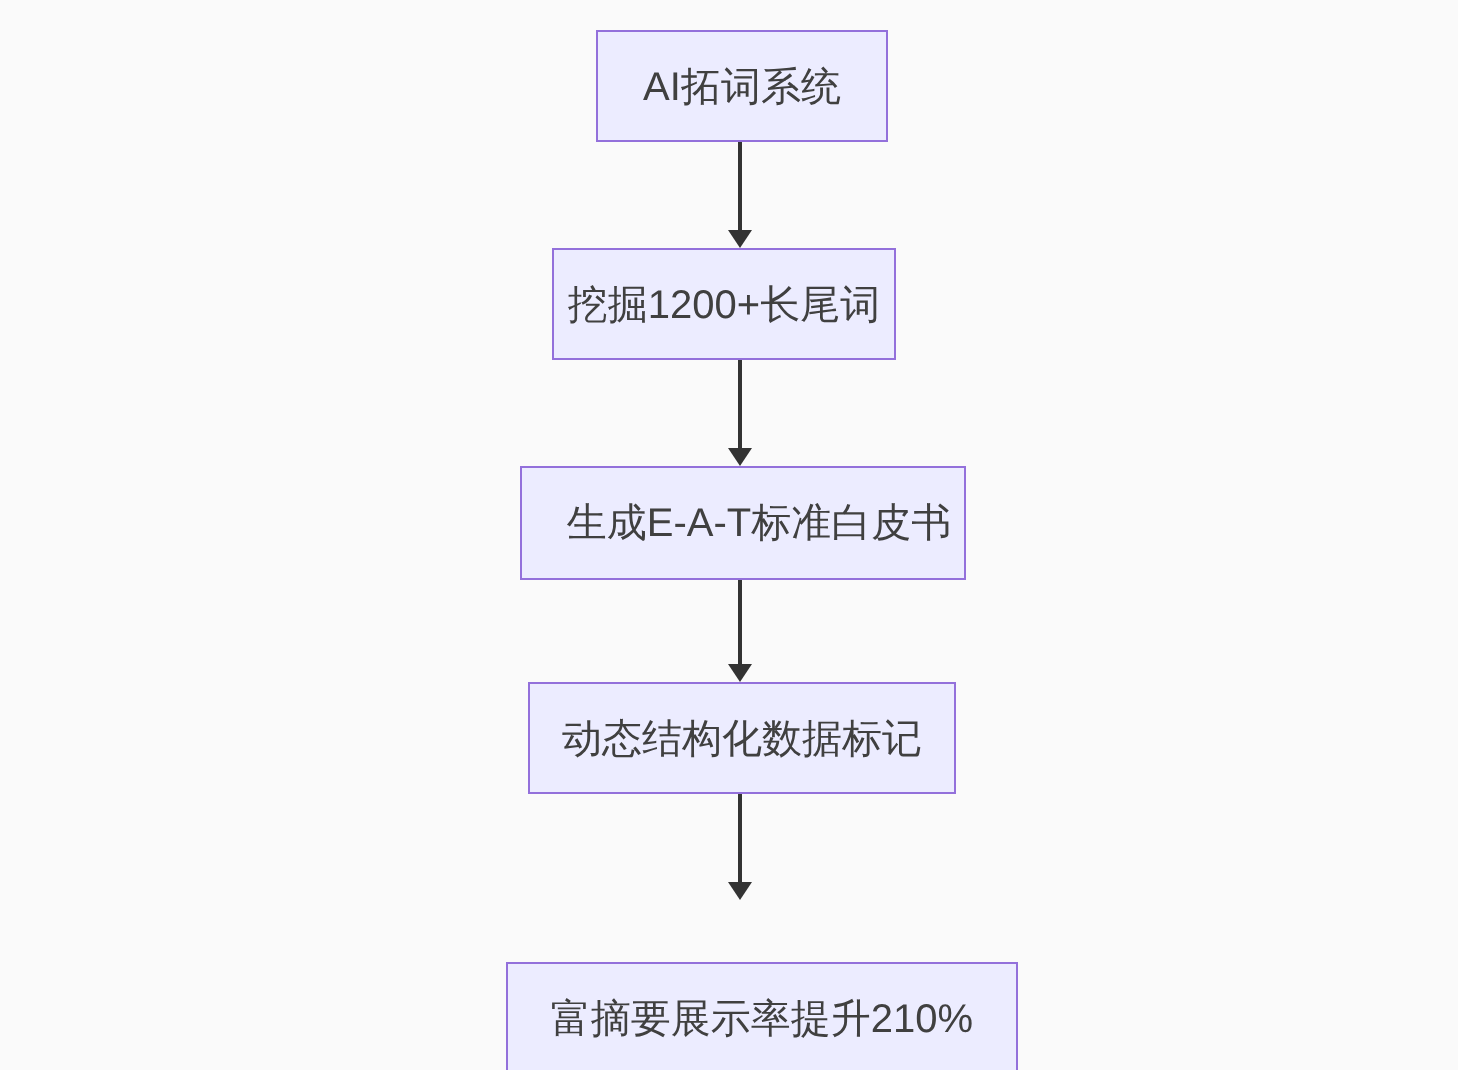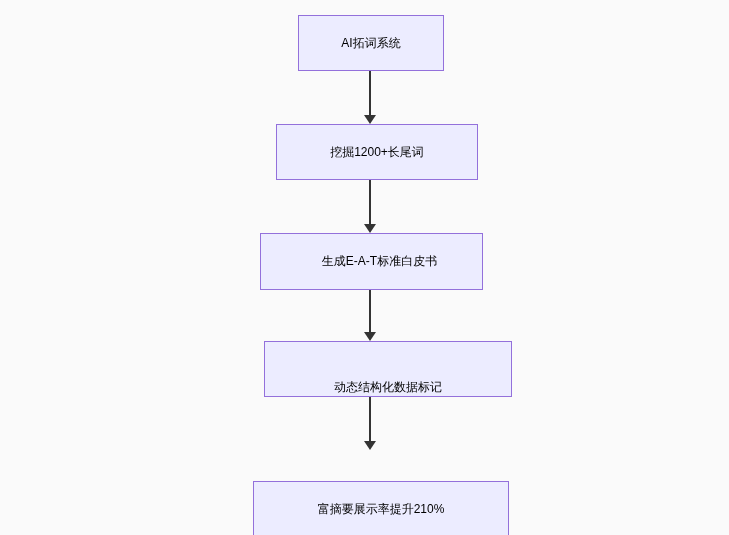--- a/index.html
+++ b/index.html
@@ -19,29 +19,29 @@
     height: 535px;
   }
   .node {
     position: absolute;
     box-sizing: border-box;
     background: #ECECFF;
     border: 1px solid #9370DB;
     display: flex;
     align-items: center;
     justify-content: center;
-    font-size: 12px;
-    color: #000000;
+    font-size: 20px;
+    color: #404040;
     text-align: center;
     white-space: nowrap;
   }
   .n1 { left: 298px; top: 15px;  width: 146px; height: 56px; }
-  .n2 { left: 276px; top: 124px; width: 202px; height: 56px; }
+  .n2 { left: 276px; top: 124px; width: 172px; height: 56px; }
   .n3 { left: 260px; top: 233px; width: 223px; height: 57px; padding-left: 16px; }
-  .n4 { left: 264px; top: 341px; width: 248px; height: 56px; align-items: flex-end; }
+  .n4 { left: 264px; top: 341px; width: 214px; height: 56px; }
   .n5 { left: 253px; top: 450px; width: 256px; height: 57px; margin-top: 31px; }
 
   .arrow {
     position: absolute;
     left: 364px;
     width: 12px;
     display: flex;
     flex-direction: column;
     align-items: center;
   }

